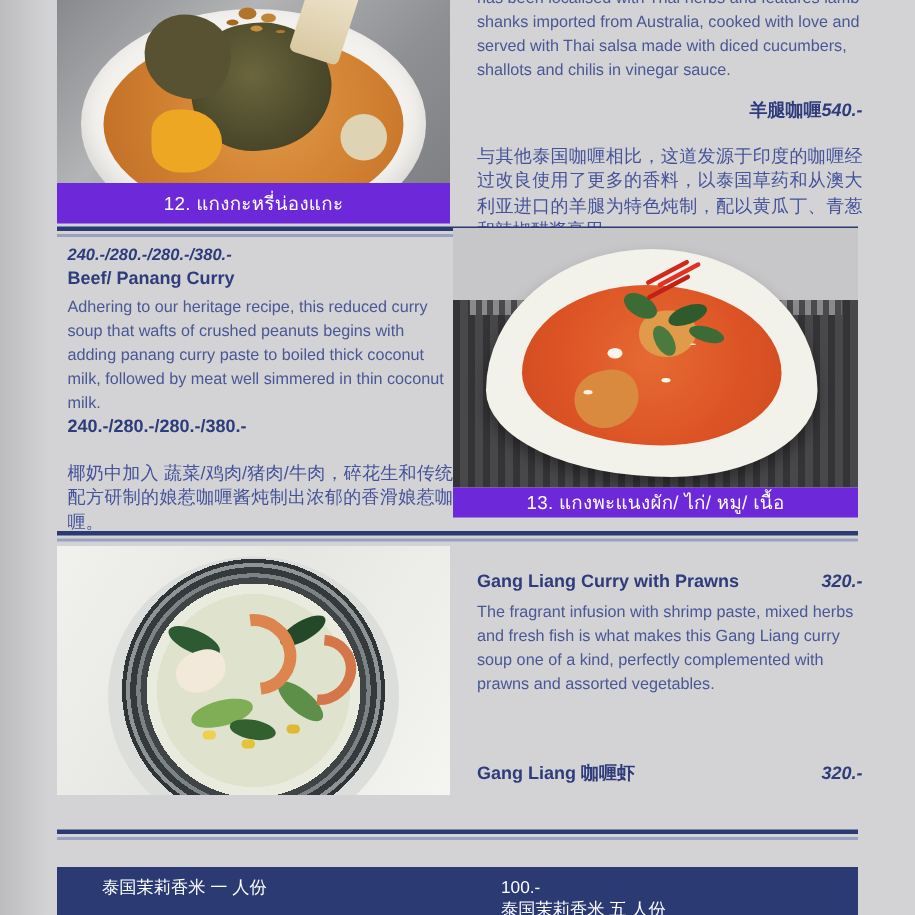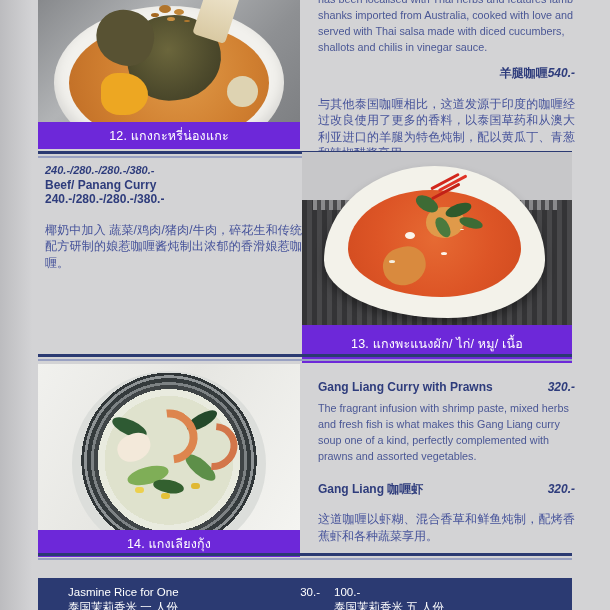--- a/index.html
+++ b/index.html
@@ -144,80 +144,73 @@
     <div class="zh-body zh-body-gap">与其他泰国咖喱相比，这道发源于印度的咖喱经过改良使用了更多的香料，以泰国草药和从澳大利亚进口的羊腿为特色炖制，配以黄瓜丁、青葱和辣椒醋酱享用。</div>
   </div>
 
   <div class="divider" style="left:38px; top:151px; width:534px;"></div>
 
   <div class="col col2l">
     <div class="h-row">
       <span class="price" style="font-size:11px;">240.-/280.-/280.-/380.-</span>
     </div>
     <div class="h-single">Beef/ Panang Curry</div>
+    <div class="en-body en-body-gap">Adhering to our heritage recipe, this reduced curry soup that wafts of crushed peanuts begins with adding panang curry paste to boiled thick coconut milk, followed by meat well simmered in thin coconut milk.</div>
     <div class="h-single">240.-/280.-/280.-/380.-</div>
     <div class="zh-body zh-body-gap">椰奶中加入 蔬菜/鸡肉/猪肉/牛肉，碎花生和传统配方研制的娘惹咖喱酱炖制出浓郁的香滑娘惹咖喱。</div>
   </div>
 
   <div class="photo photo2">
     <div class="mat"></div>
     <div class="plate"></div>
     <div class="curry2"></div>
     <div class="chunk c1"></div>
     <div class="chunk c2"></div>
     <div class="leaf l1"></div>
     <div class="leaf l2"></div>
     <div class="leaf l3"></div>
     <div class="leaf l4"></div>
     <div class="chili"></div>
     <div class="cream"></div>
   </div>
-  <div class="caption-bar" style="left:302px; top:325px; width:270px; height:38px;">
+  <div class="caption-bar" style="left:302px; top:325px; width:270px; height:20px;">
     <span>13. แกงพะแนงผัก/ ไก่/ หมู/ เนื้อ</span>
   </div>
 
   <div class="divider" style="left:38px; top:354px; width:534px;"></div>
 
   <div class="photo photo3">
     <div class="bowl3"></div>
     <div class="leaf g1"></div>
     <div class="leaf g2"></div>
     <div class="leaf g3"></div>
     <div class="leaf g4"></div>
     <div class="leaf g5"></div>
     <div class="corn"></div>
     <div class="prawn p1"></div>
     <div class="prawn p2"></div>
     <div class="flesh"></div>
   </div>
-  <div class="caption-bar" style="left:38px; top:530px; width:262px; height:27px;">
-    <span>14. แกงเลียงกุ้ง</span>
-  </div>
 
   <div class="col col3r">
     <div class="h-row">
       <span>Gang Liang Curry with Prawns</span>
       <span class="price">320.-</span>
     </div>
     <div class="en-body en-body-gap">The fragrant infusion with shrimp paste, mixed herbs and fresh fish is what makes this Gang Liang curry soup one of a kind, perfectly complemented with prawns and assorted vegetables.</div>
-    <div class="h-row" style="margin-top:18px;">
+    <div class="h-row" style="margin-top:44px;">
       <span>Gang Liang 咖喱虾</span>
       <span class="price">320.-</span>
     </div>
-    <div class="zh-body zh-body-gap">这道咖喱以虾糊、混合香草和鲜鱼炖制，配烤香蕉虾和各种蔬菜享用。</div>
   </div>
 
   <div class="divider" style="left:38px; top:553px; width:534px;"></div>
 
   <div class="footer-bar">
     <div class="footer-item first">
-      <div class="footer-row">
-        <span>Jasmine Rice for One</span>
-        <span>30.-</span>
-      </div>
       <div class="footer-zh">泰国茉莉香米 一 人份</div>
     </div>
     <div class="footer-item second">
       <div class="footer-row">
         <span>100.-</span>
       </div>
       <div class="footer-zh">泰国茉莉香米 五 人份</div>
     </div>
   </div>
 </div>

